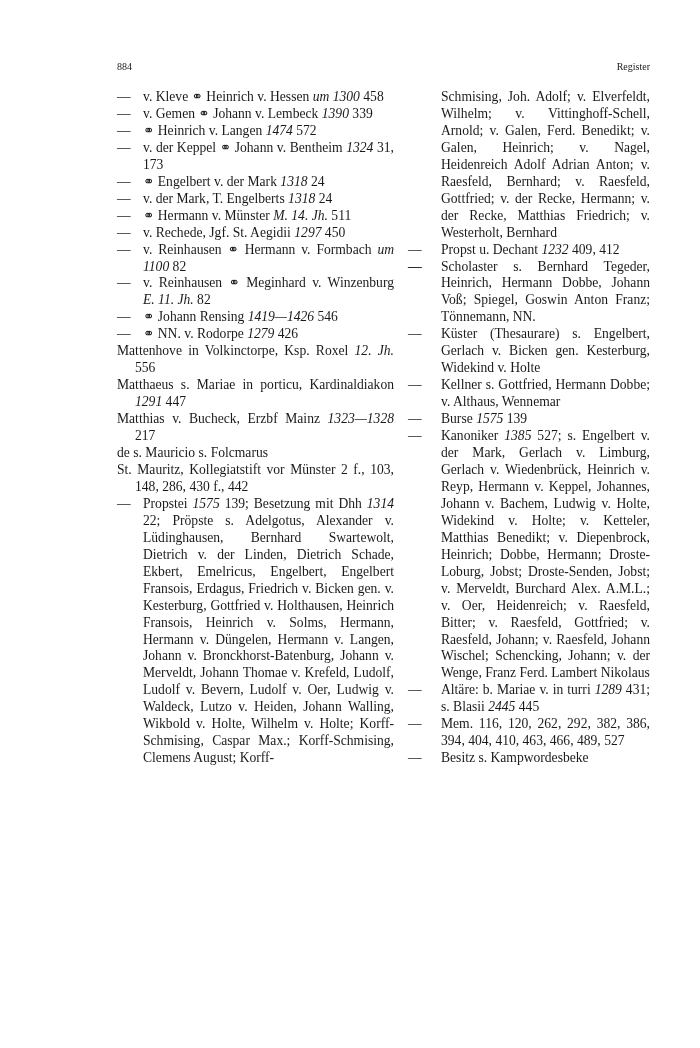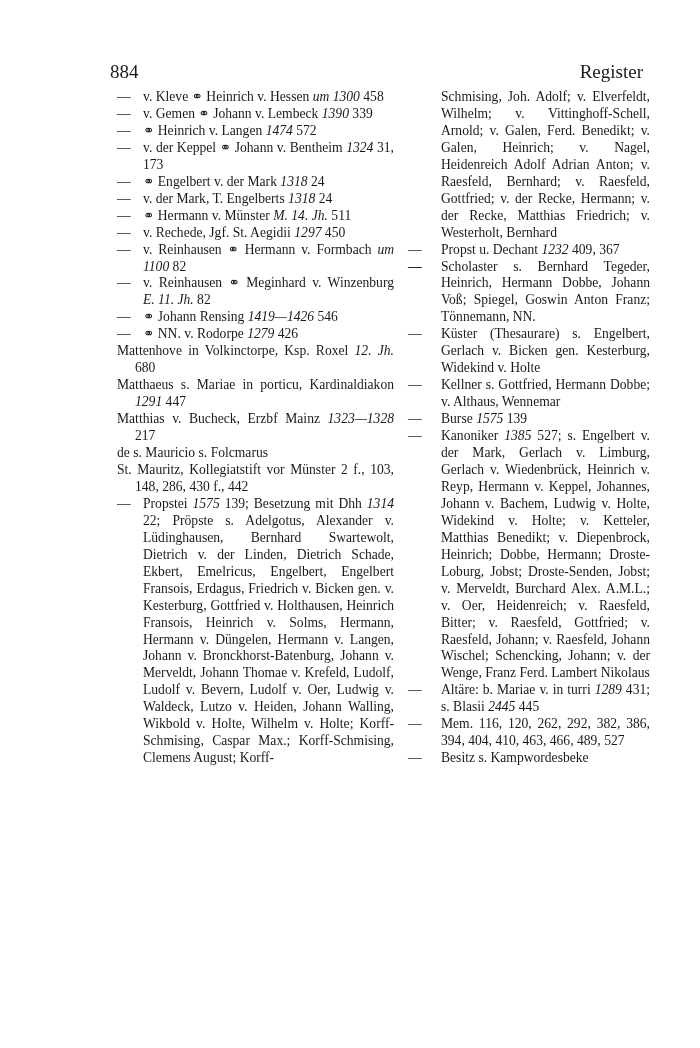--- a/index.html
+++ b/index.html
@@ -1,21 +1,21 @@
 <!DOCTYPE html>
 <html><head>
 <meta charset="utf-8">
 <style>
   html, body { margin: 0; padding: 0; background: #ffffff; }
   body {
     width: 700px; height: 1048px; position: relative; overflow: hidden;
     font-family: "Liberation Serif", "DejaVu Serif", serif;
     color: #1a1a1a;
   }
-  .page-header { position: absolute; top: 61px; left: 110px; width: 533px; height: 20px; font-size: 19px; }
+  .page-header { position: absolute; top: 61px; left: 117px; width: 533px; height: 20px; font-size: 10px; }
   .page-number { position: absolute; left: 0; top: 0; }
   .running-title { position: absolute; right: 0; top: 0; margin-left: 36px; }
   .column { position: absolute; top: 89px; font-size: 13.6px; line-height: 16.95px; }
   .col-left { left: 117px; width: 277px; }
   .col-right { left: 412px; width: 238px; }
   .entry { position: relative; text-align: justify; }
   .entry.sub { padding-left: 26px; }
   .entry.sub .dash { position: absolute; left: 0; top: 0; }
   .entry.main { padding-left: 18px; text-indent: -18px; }
   .col-right .entry.sub { padding-left: 29px; }
@@ -38,30 +38,30 @@
     <div class="entry sub"><span class="dash">—</span><span class="seg">⚭ Heinrich v. Langen </span><span class="seg it">1474</span><span class="seg"> 572</span></div>
     <div class="entry sub"><span class="dash">—</span><span class="seg">v. der Keppel ⚭ Johann v. Bentheim </span><span class="seg it">1324</span><span class="seg"> 31, 173</span></div>
     <div class="entry sub"><span class="dash">—</span><span class="seg">⚭ Engelbert v. der Mark </span><span class="seg it">1318</span><span class="seg"> 24</span></div>
     <div class="entry sub"><span class="dash">—</span><span class="seg">v. der Mark, T. Engelberts </span><span class="seg it">1318</span><span class="seg"> 24</span></div>
     <div class="entry sub"><span class="dash">—</span><span class="seg">⚭ Hermann v. Münster </span><span class="seg it">M. 14. Jh.</span><span class="seg"> 511</span></div>
     <div class="entry sub"><span class="dash">—</span><span class="seg">v. Rechede, Jgf. St. Aegidii </span><span class="seg it">1297</span><span class="seg"> 450</span></div>
     <div class="entry sub"><span class="dash">—</span><span class="seg">v. Reinhausen ⚭ Hermann v. Formbach </span><span class="seg it">um 1100</span><span class="seg"> 82</span></div>
     <div class="entry sub"><span class="dash">—</span><span class="seg">v. Reinhausen ⚭ Meginhard v. Winzenburg </span><span class="seg it">E. 11. Jh.</span><span class="seg"> 82</span></div>
     <div class="entry sub"><span class="dash">—</span><span class="seg">⚭ Johann Rensing </span><span class="seg it">1419—1426</span><span class="seg"> 546</span></div>
     <div class="entry sub"><span class="dash">—</span><span class="seg">⚭ NN. v. Rodorpe </span><span class="seg it">1279</span><span class="seg"> 426</span></div>
-    <div class="entry main"><span class="seg">Mattenhove in Volkinctorpe, Ksp. Roxel </span><span class="seg it">12. Jh.</span><span class="seg"> 680</span></div>
+    <div class="entry main"><span class="seg">Mattenhove in Volkinctorpe, Ksp. Roxel </span><span class="seg it">12. Jh.</span><span class="seg"> 556</span></div>
     <div class="entry main"><span class="seg">Matthaeus s. Mariae in porticu, Kardinaldiakon </span><span class="seg it">1291</span><span class="seg"> 447</span></div>
     <div class="entry main"><span class="seg">Matthias v. Bucheck, Erzbf Mainz </span><span class="seg it">1323—1328</span><span class="seg"> 217</span></div>
     <div class="entry main"><span class="seg">de s. Mauricio s. Folcmarus</span></div>
     <div class="entry main"><span class="seg">St. Mauritz, Kollegiatstift vor Münster 2 f., 103, 148, 286, 430 f., 442</span></div>
     <div class="entry sub"><span class="dash">—</span><span class="seg">Propstei </span><span class="seg it">1575</span><span class="seg"> 139; Besetzung mit Dhh </span><span class="seg it">1314</span><span class="seg"> 22; Pröpste s. Adelgotus, Alexander v. Lüdinghausen, Bernhard Swartewolt, Dietrich v. der Linden, Dietrich Schade, Ekbert, Emelricus, Engelbert, Engelbert Fransois, Erdagus, Friedrich v. Bicken gen. v. Kesterburg, Gottfried v. Holthausen, Heinrich Fransois, Heinrich v. Solms, Hermann, Hermann v. Düngelen, Hermann v. Langen, Johann v. Bronckhorst-Batenburg, Johann v. Merveldt, Johann Thomae v. Krefeld, Ludolf, Ludolf v. Bevern, Ludolf v. Oer, Ludwig v. Waldeck, Lutzo v. Heiden, Johann Walling, Wikbold v. Holte, Wilhelm v. Holte; Korff-Schmising, Caspar Max.; Korff-Schmising, Clemens August; Korff-</span></div>
   </div>
 <div class="column col-right" id="col-right">
     <div class="entry cont"><span class="seg">Schmising, Joh. Adolf; v. Elverfeldt, Wilhelm; v. Vittinghoff-Schell, Arnold; v. Galen, Ferd. Benedikt; v. Galen, Heinrich; v. Nagel, Heidenreich Adolf Adrian Anton; v. Raesfeld, Bernhard; v. Raesfeld, Gottfried; v. der Recke, Hermann; v. der Recke, Matthias Friedrich; v. Westerholt, Bernhard</span></div>
-    <div class="entry sub"><span class="dash">—</span><span class="seg">Propst u. Dechant </span><span class="seg it">1232</span><span class="seg"> 409, 367</span></div>
+    <div class="entry sub"><span class="dash">—</span><span class="seg">Propst u. Dechant </span><span class="seg it">1232</span><span class="seg"> 409, 412</span></div>
     <div class="entry sub"><span class="dash">—</span></div>
     <div class="entry sub"><span class="dash">—</span><span class="seg">Scholaster s. Bernhard Tegeder, Heinrich, Hermann Dobbe, Johann Voß; Spiegel, Goswin Anton Franz; Tönnemann, NN.</span></div>
     <div class="entry sub"><span class="dash">—</span><span class="seg">Küster (Thesaurare) s. Engelbert, Gerlach v. Bicken gen. Kesterburg, Widekind v. Holte</span></div>
     <div class="entry sub"><span class="dash">—</span><span class="seg">Kellner s. Gottfried, Hermann Dobbe; v. Althaus, Wennemar</span></div>
     <div class="entry sub"><span class="dash">—</span><span class="seg">Burse </span><span class="seg it">1575</span><span class="seg"> 139</span></div>
     <div class="entry sub"><span class="dash">—</span><span class="seg">Kanoniker </span><span class="seg it">1385</span><span class="seg"> 527; s. Engelbert v. der Mark, Gerlach v. Limburg, Gerlach v. Wiedenbrück, Heinrich v. Reyp, Hermann v. Keppel, Johannes, Johann v. Bachem, Ludwig v. Holte, Widekind v. Holte; v. Ketteler, Matthias Benedikt; v. Diepenbrock, Heinrich; Dobbe, Hermann; Droste-Loburg, Jobst; Droste-Senden, Jobst; v. Merveldt, Burchard Alex. A.M.L.; v. Oer, Heidenreich; v. Raesfeld, Bitter; v. Raesfeld, Gottfried; v. Raesfeld, Johann; v. Raesfeld, Johann Wischel; Schencking, Johann; v. der Wenge, Franz Ferd. Lambert Nikolaus</span></div>
     <div class="entry sub"><span class="dash">—</span><span class="seg">Altäre: b. Mariae v. in turri </span><span class="seg it">1289</span><span class="seg"> 431; s. Blasii </span><span class="seg it">2445</span><span class="seg"> 445</span></div>
     <div class="entry sub"><span class="dash">—</span><span class="seg">Mem. 116, 120, 262, 292, 382, 386, 394, 404, 410, 463, 466, 489, 527</span></div>
     <div class="entry sub"><span class="dash">—</span><span class="seg">Besitz s. Kampwordesbeke</span></div>
   </div>

